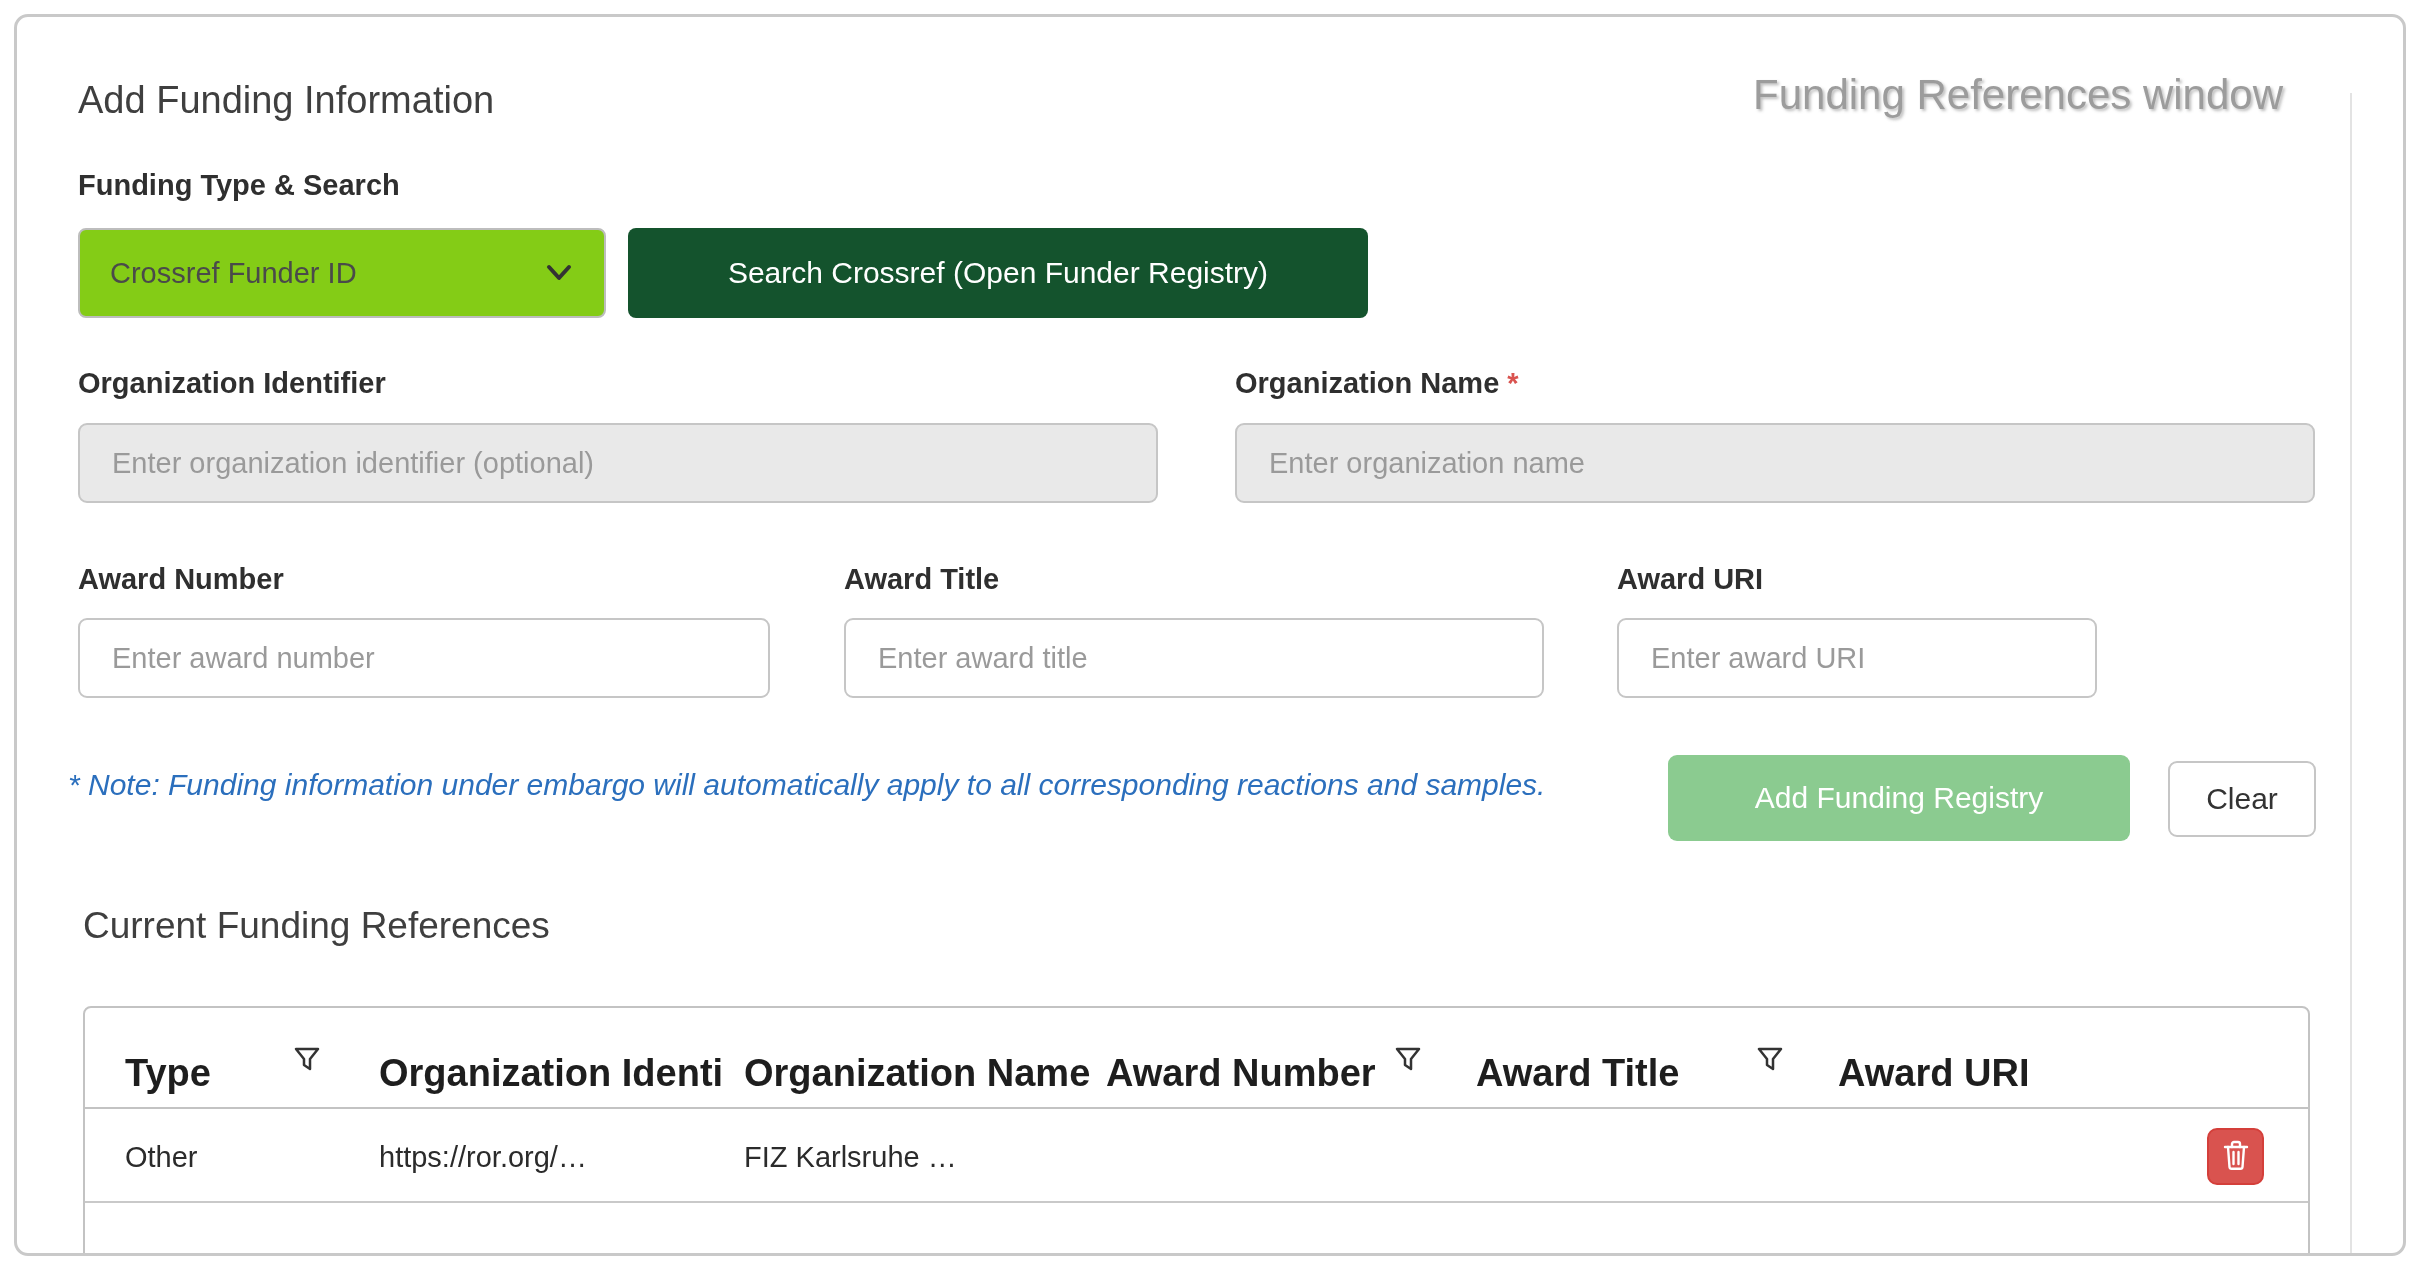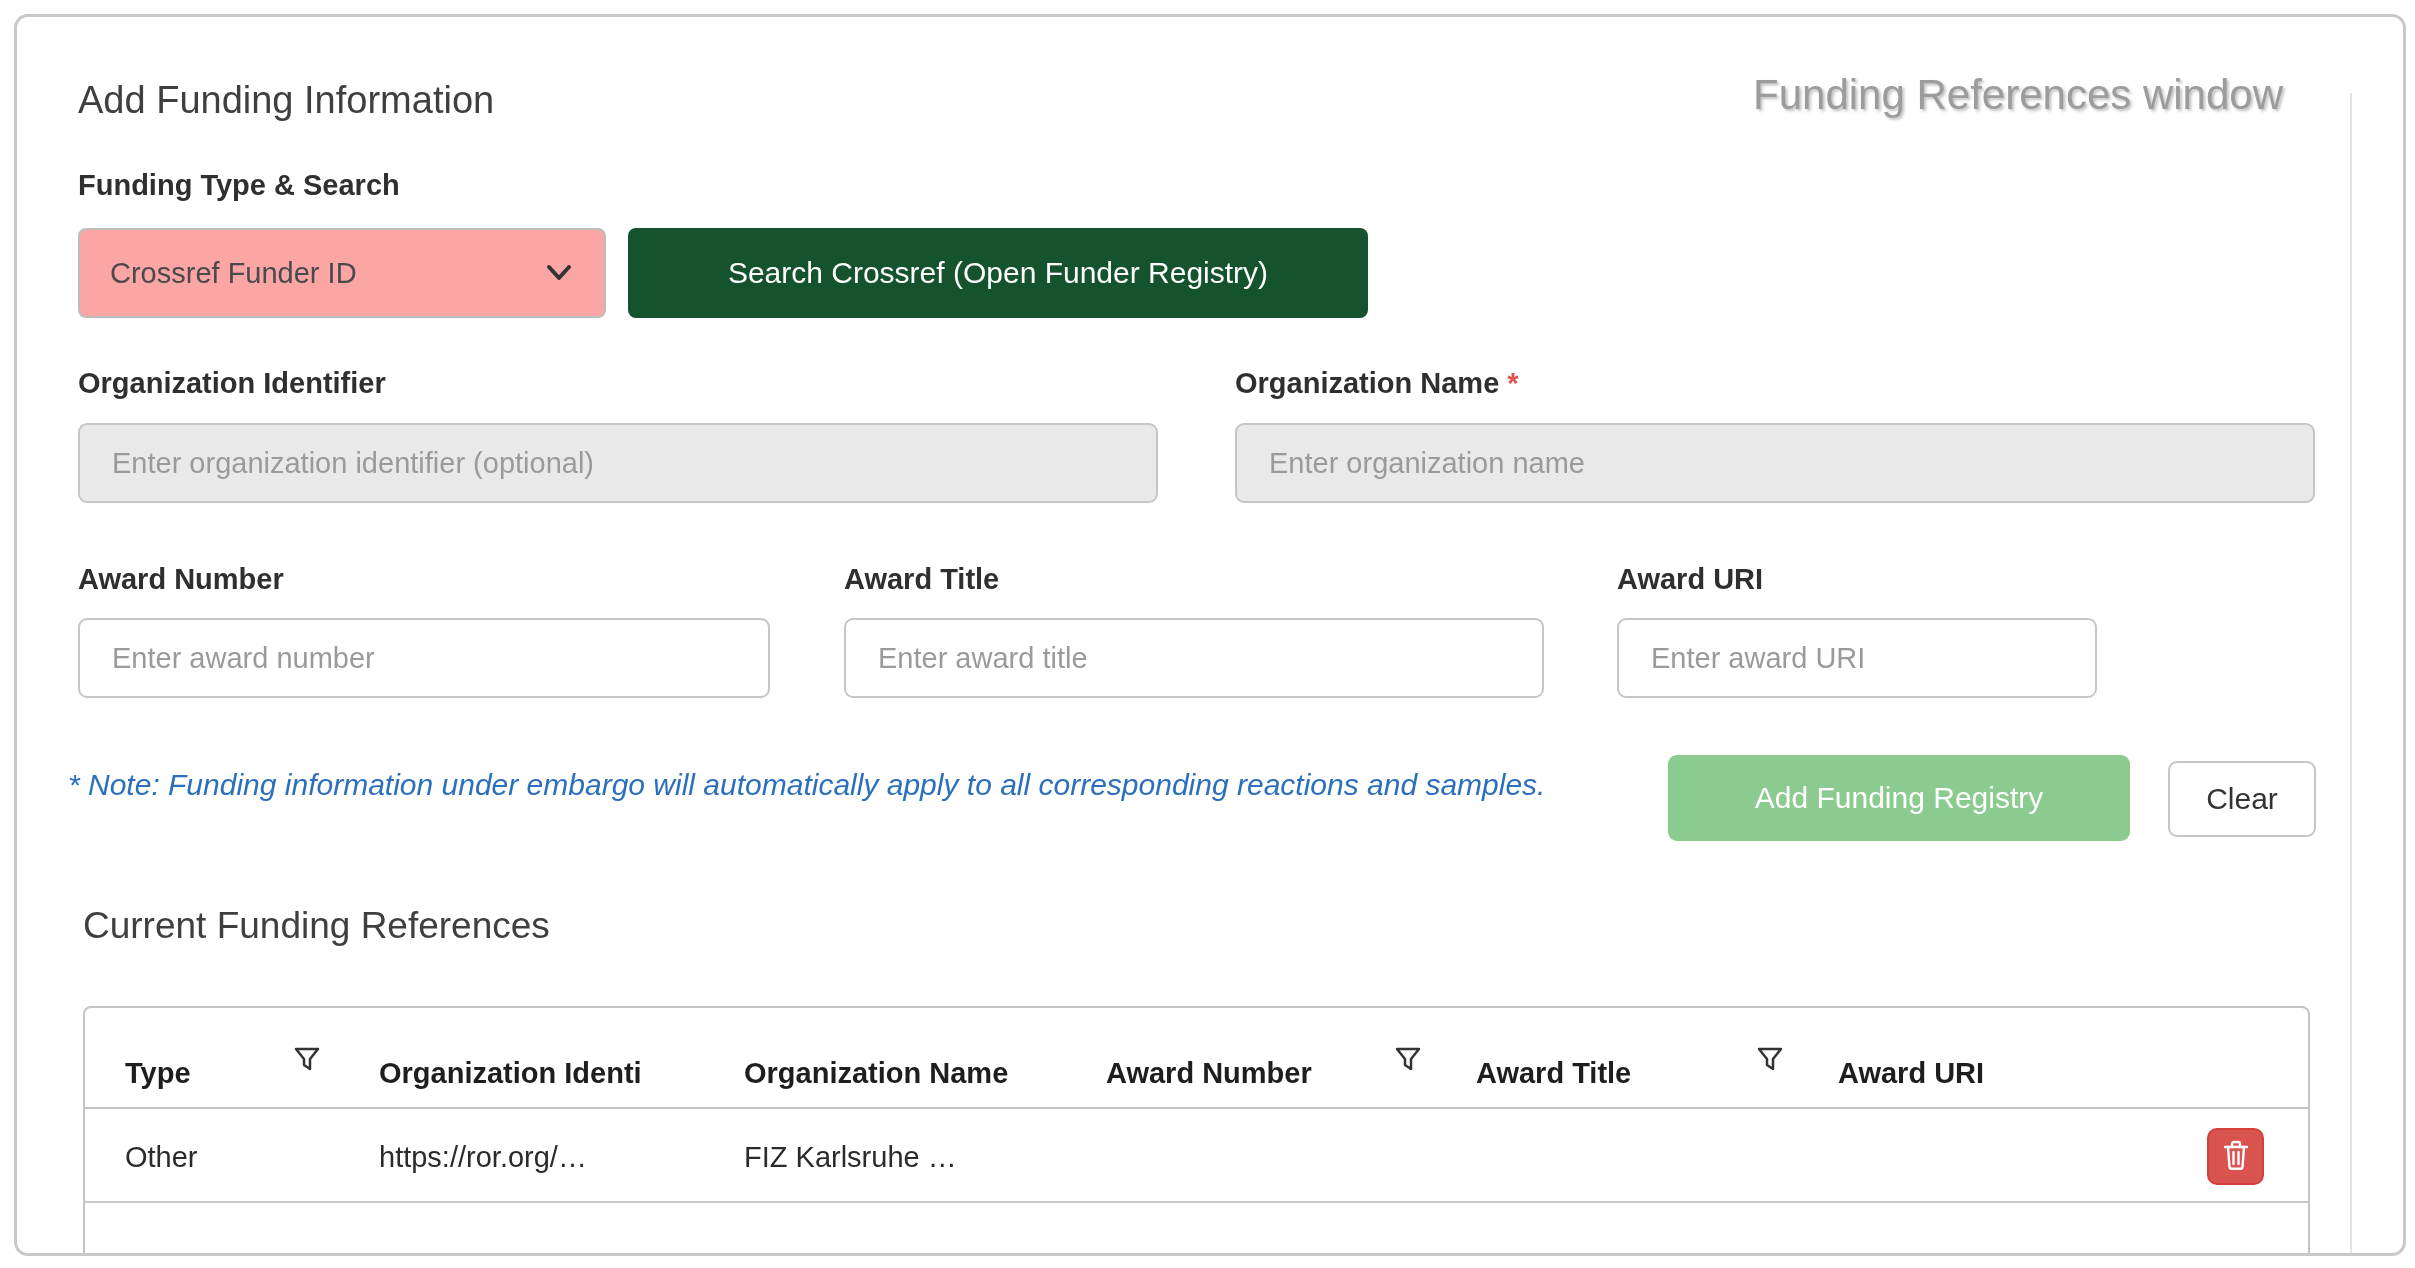--- a/index.html
+++ b/index.html
@@ -12,21 +12,21 @@
 
   .page-title { position:absolute; left:61px; top:62px; font-size:38px; color:#3f3f3f; }
 
   .annotation { position:absolute; top:54px; right:120px; font-size:42px; font-weight:400;
                 color:#9c9c9c; text-shadow:2px 2px 3px rgba(110,110,110,0.45); }
 
   .field-label { position:absolute; font-size:29px; font-weight:700; color:#2f2f2f; }
   .req { color:#d9534f; font-weight:700; margin-left:8px; }
 
   .select-box { position:absolute; left:61px; top:211px; width:528px; height:90px;
-                border:2px solid #bdbdbd; border-radius:8px; background:#fca5a5;
+                border:2px solid #bdbdbd; border-radius:8px; background:#84cc16;
                 display:flex; align-items:center; padding:0 30px; font-size:29px; color:#4a4a4a;
                 cursor:pointer; }
   .select-box .chev { margin-left:auto; display:flex; align-items:center; }
 
   .btn-primary { position:absolute; left:611px; top:211px; width:740px; height:90px;
                  background:#14532d; color:#fff; border:none; border-radius:8px;
                  font-size:30px; font-family:inherit; cursor:pointer; }
 
   .text-input { position:absolute; height:80px; border:2px solid #c6c6c6; border-radius:9px;
                 font-size:29px; padding:4px 32px; font-family:inherit; color:#333; outline:none; }
@@ -50,21 +50,21 @@
                background:#fff; color:#333; border:2px solid #c6c6c6; border-radius:9px;
                font-size:30px; font-family:inherit; cursor:pointer; }
 
   .section-title { position:absolute; left:66px; top:888px; font-size:37px; color:#3f3f3f; }
 
   .ref-table { position:absolute; left:66px; top:989px; width:2227px; bottom:-3px;
                border:2px solid #c3c3c3; border-radius:8px 8px 0 0; background:#fff; }
   .thead { position:absolute; left:0; top:0; width:100%; height:101px;
            border-bottom:2px solid #c3c3c3; }
   .th { position:absolute; top:0; height:130px; display:flex; align-items:center;
-        font-size:29px; font-weight:700; color:#1e1e1e; white-space:nowrap; }
+        font-size:38px; font-weight:700; color:#1e1e1e; white-space:nowrap; }
   .filter-ic { position:absolute; top:34px; width:34px; height:34px; cursor:pointer; }
   .trow { position:absolute; left:0; top:103px; width:100%; height:92px;
           border-bottom:2px solid #c9c9c9;text-align:center; }
   .td { position:absolute; top:0; height:92px; display:flex; align-items:center;
         font-size:29px; color:#2b2b2b; white-space:nowrap; }
   .trow-empty { position:absolute; left:0; top:197px; width:100%; bottom:0; background:#fff; }
 
   .btn-delete { position:absolute; left:2122px; top:17px; width:57px; height:57px;
                 background:#d9534f; border:2px solid #d43f3a; border-radius:10px;
                 display:flex; align-items:center; justify-content:center; cursor:pointer; }

